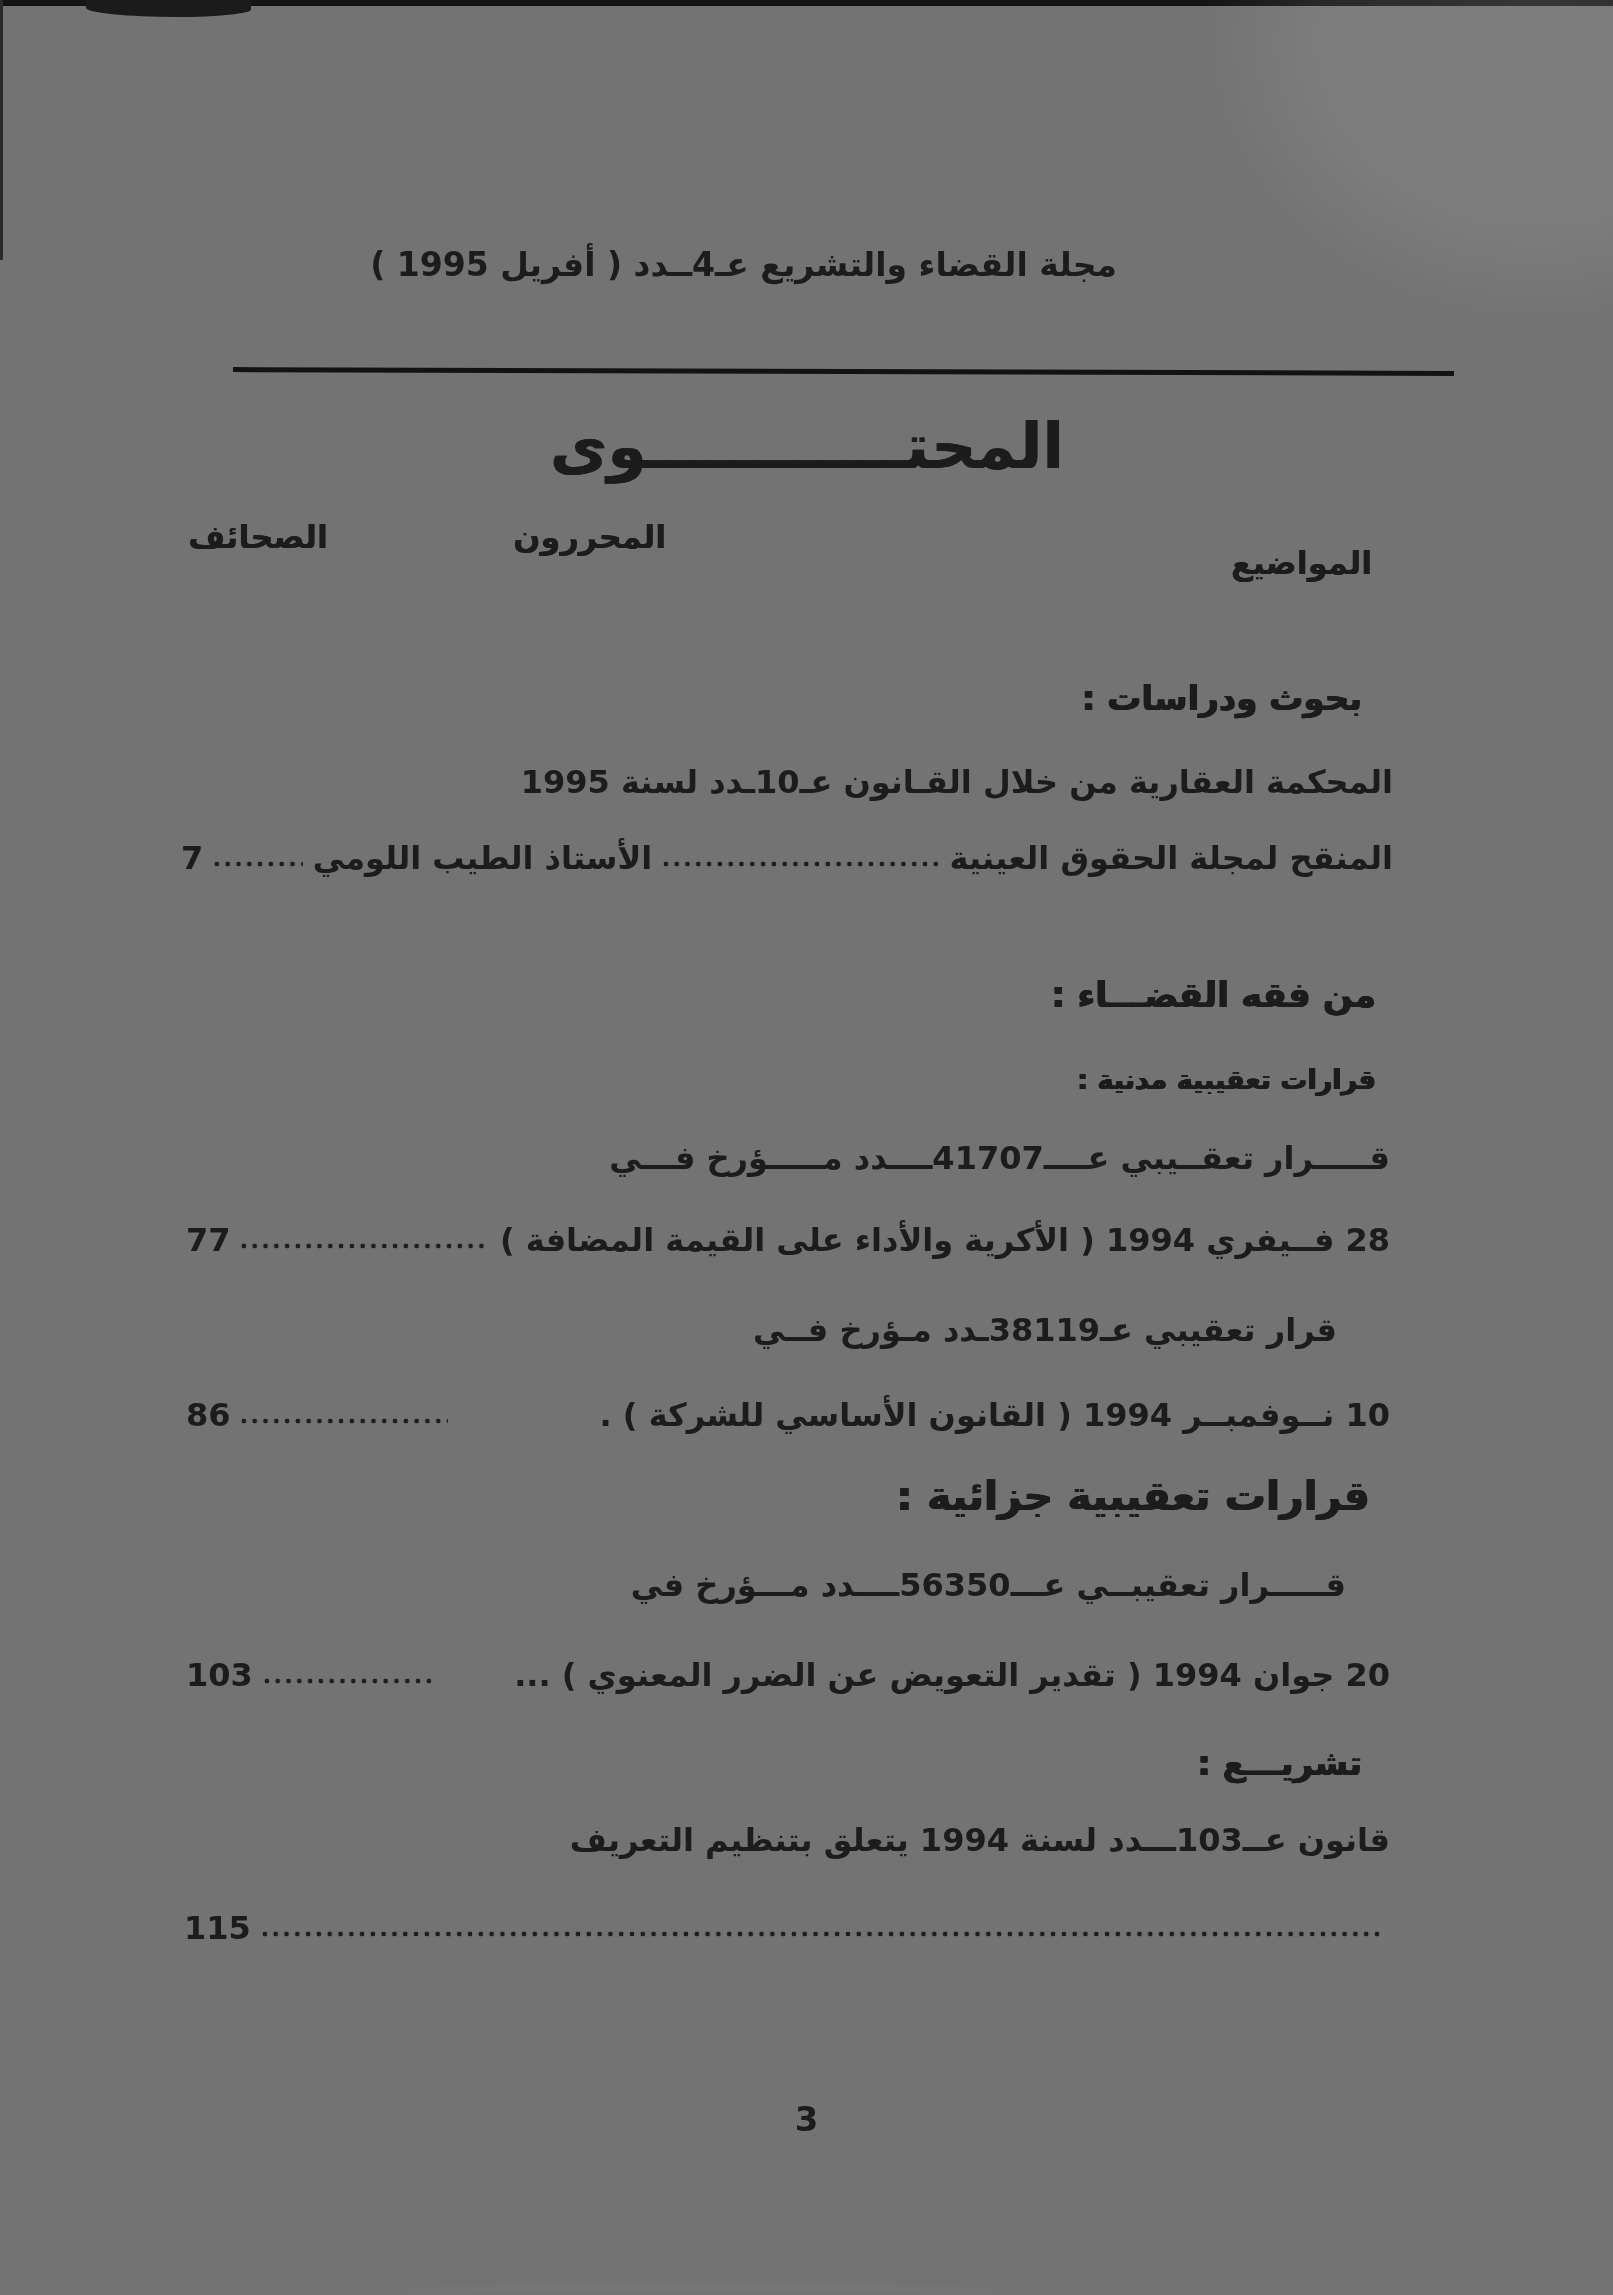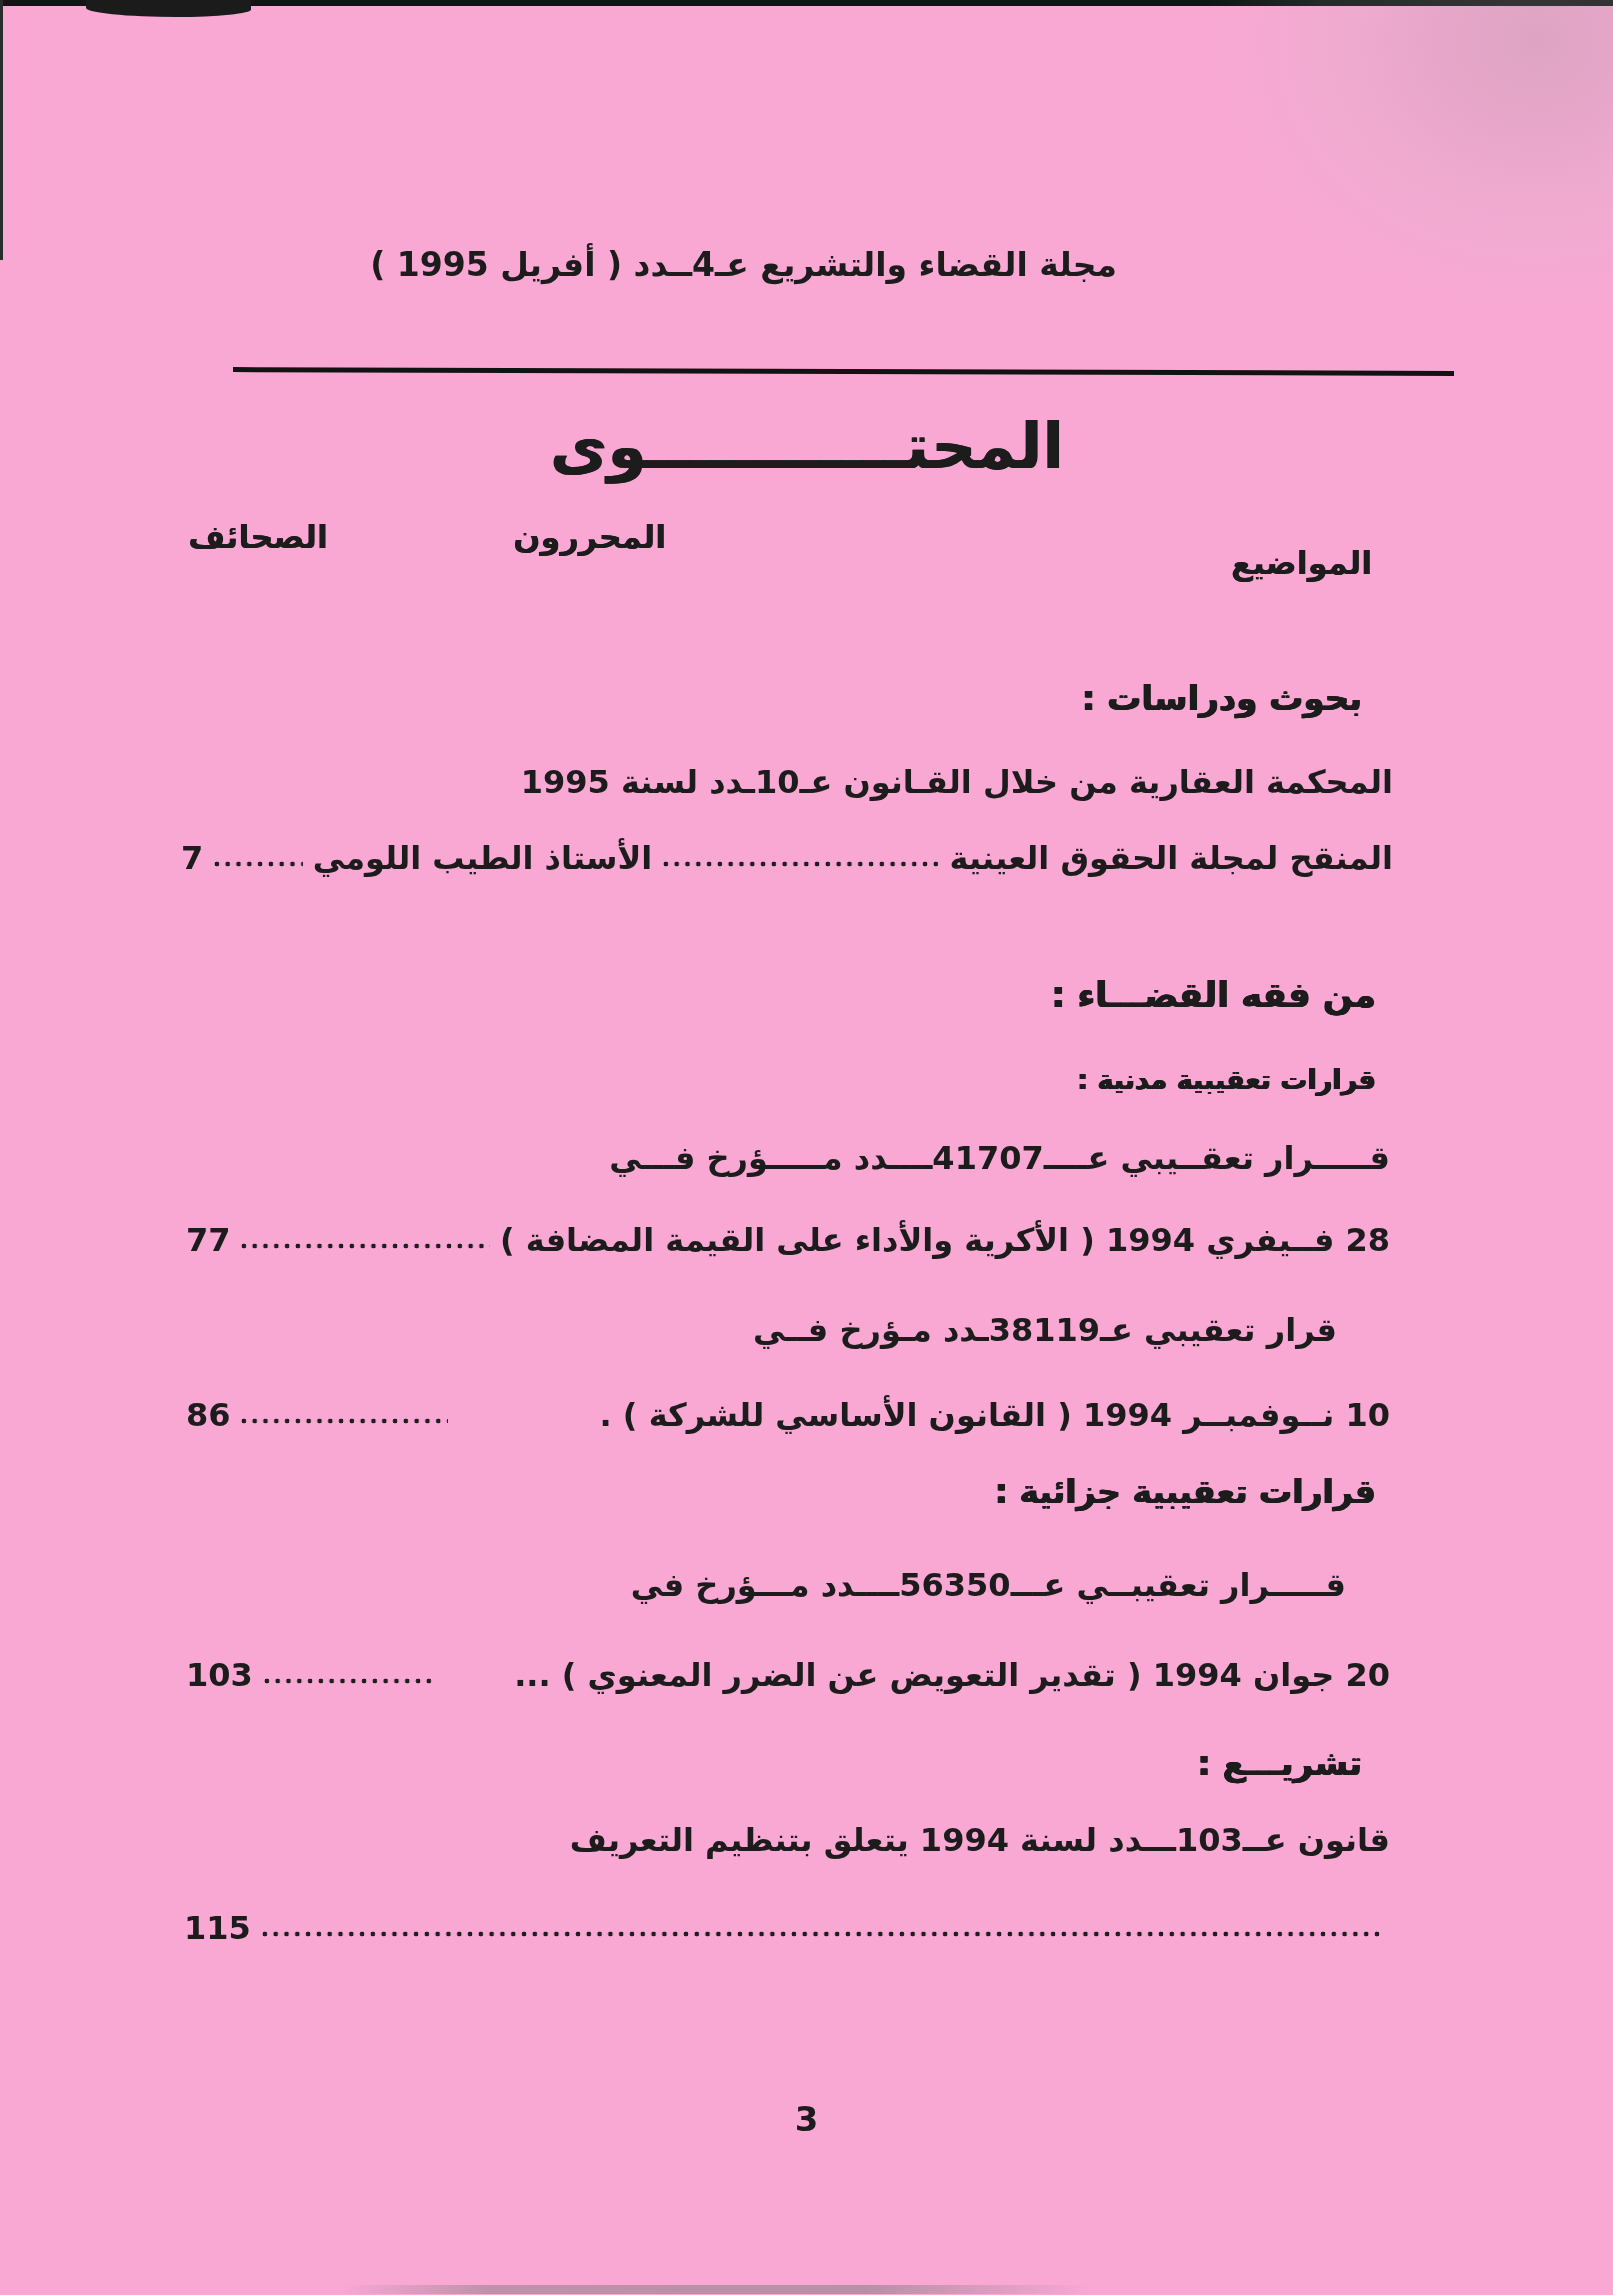--- a/index.html
+++ b/index.html
@@ -1,20 +1,20 @@
 <!DOCTYPE html>
 <html lang="ar" dir="rtl"><head>
 <meta charset="utf-8">
 <style>
   html,body{margin:0;padding:0;background:#e8e8e8;}
   .page{
     position:relative;
     width:1613px;height:2296px;
     margin:0 auto;
-    background:#f9a8d4;
+    background:#737373;
     overflow:hidden;
     font-family:"DejaVu Sans",sans-serif;
     color:#1c1c1c;
     direction:rtl;
   }
   .abs{position:absolute;white-space:nowrap;}
   .txt{font-size:32px;font-weight:600;}
   .hdr{font-size:33px;font-weight:700;}
   .heavy{font-weight:700;text-shadow:0.7px 0 0 currentColor,-0.7px 0 0 currentColor;}
   .title{
@@ -95,21 +95,21 @@
 
   <div class="abs txt" style="top:1311px;right:276px;">قرار تعقيبي  عـ38119ـدد مـؤرخ فــي</div>
 
   <div class="dotrow" style="top:1396px;right:223px;left:186px;">
     <span class="t">10 نــوفمبــر 1994 ( القانون الأساسي  للشركة ) .</span>
     <span class="spacer"></span>
     <span class="leader fixed" style="width:208px;"></span>
     <span class="pagenum">86</span>
   </div>
 
-  <div class="abs heavy" style="top:1472px;right:237px;font-size:33px;">قرارات تعقيبية جزائية :</div>
+  <div class="abs heavy" style="top:1472px;right:243px;font-size:41px;">قرارات تعقيبية جزائية :</div>
 
   <div class="abs txt" style="top:1566px;right:267px;">قـــــرار تعقيبــي عـــ56350ــــدد  مـــؤرخ  في</div>
 
   <div class="dotrow" style="top:1656px;right:223px;left:186px;">
     <span class="t">20  جوان  1994 ( تقدير التعويض عن الضرر المعنوي ) ...</span>
     <span class="spacer"></span>
     <span class="leader fixed" style="width:169px;"></span>
     <span class="pagenum">103</span>
   </div>
 

